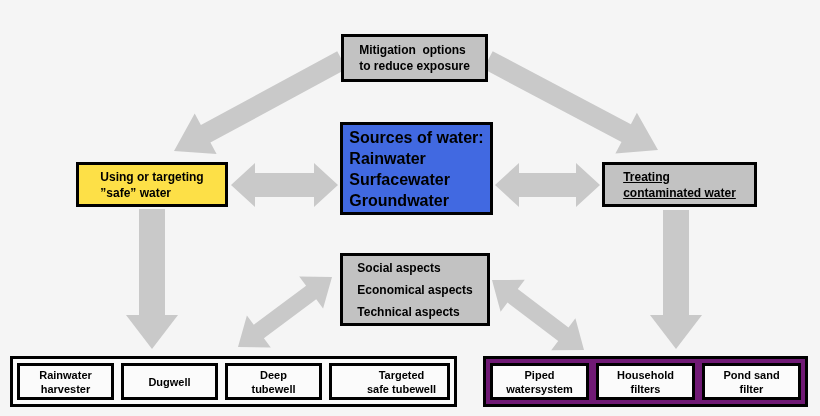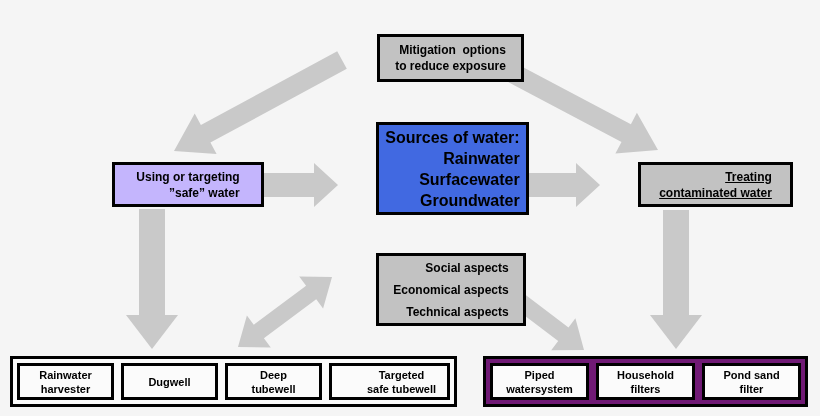--- a/index.html
+++ b/index.html
@@ -6,23 +6,22 @@
   .stage {
     position:relative; width:820px; height:416px;
     background:#f5f5f5; overflow:hidden;
     font-family:"Liberation Sans", sans-serif;
     font-weight:bold; color:#000;
   }
   .arrow-layer { position:absolute; left:0; top:0; z-index:1; }
   .box {
     position:absolute; z-index:2; box-sizing:border-box;
     display:flex; align-items:center; justify-content:center;
-    text-align:right; white-space:pre-wrap;
+    text-align:left; white-space:pre-wrap;
     border:3px solid #000;
-    margin-left:36px;
   }
   .gray-box { background:#c2c2c2; }
   #b-mitigation { left:341px; top:34px;  width:147px; height:48px; font-size:12px; line-height:16px; }
   #b-sources    { left:340px; top:122px; width:153px; height:93px; font-size:16px; line-height:21px; background:#4169e1; }
   #b-safe       { left:76px;  top:162px; width:152px; height:45px; font-size:12px; line-height:16px; }
   #b-treating   { left:602px; top:162px; width:155px; height:45px; font-size:12px; line-height:16px;text-decoration:underline; }
   #b-aspects    { left:340px; top:253px; width:150px; height:73px; font-size:12px; line-height:22px; }
   .container {
     position:absolute; z-index:2; box-sizing:border-box;
     display:flex; gap:7px; padding:4px;
@@ -55,21 +54,21 @@
     </svg>
 
   <div class="box gray-box" id="b-mitigation" style="background: rgb(194, 194, 194);">Mitigation  options
 to reduce exposure</div>
 
   <div class="box" id="b-sources" style="background: rgb(65, 105, 225);">Sources of water:
 Rainwater
 Surfacewater
 Groundwater</div>
 
-  <div class="box gray-box" id="b-safe" style="background: #c4b5fd;">Using or targeting
+  <div class="box gray-box" id="b-safe" style="background: #fde047;">Using or targeting
 ”safe” water</div>
 
   <div class="box gray-box" id="b-treating" style="background: rgb(194, 194, 194);">Treating
 contaminated water</div>
 
   <div class="box gray-box" id="b-aspects" style="background: rgb(194, 194, 194);">Social aspects
 Economical aspects
 Technical aspects</div>
 
   <div class="container" id="c-left" style="background: rgb(251, 251, 251);">

